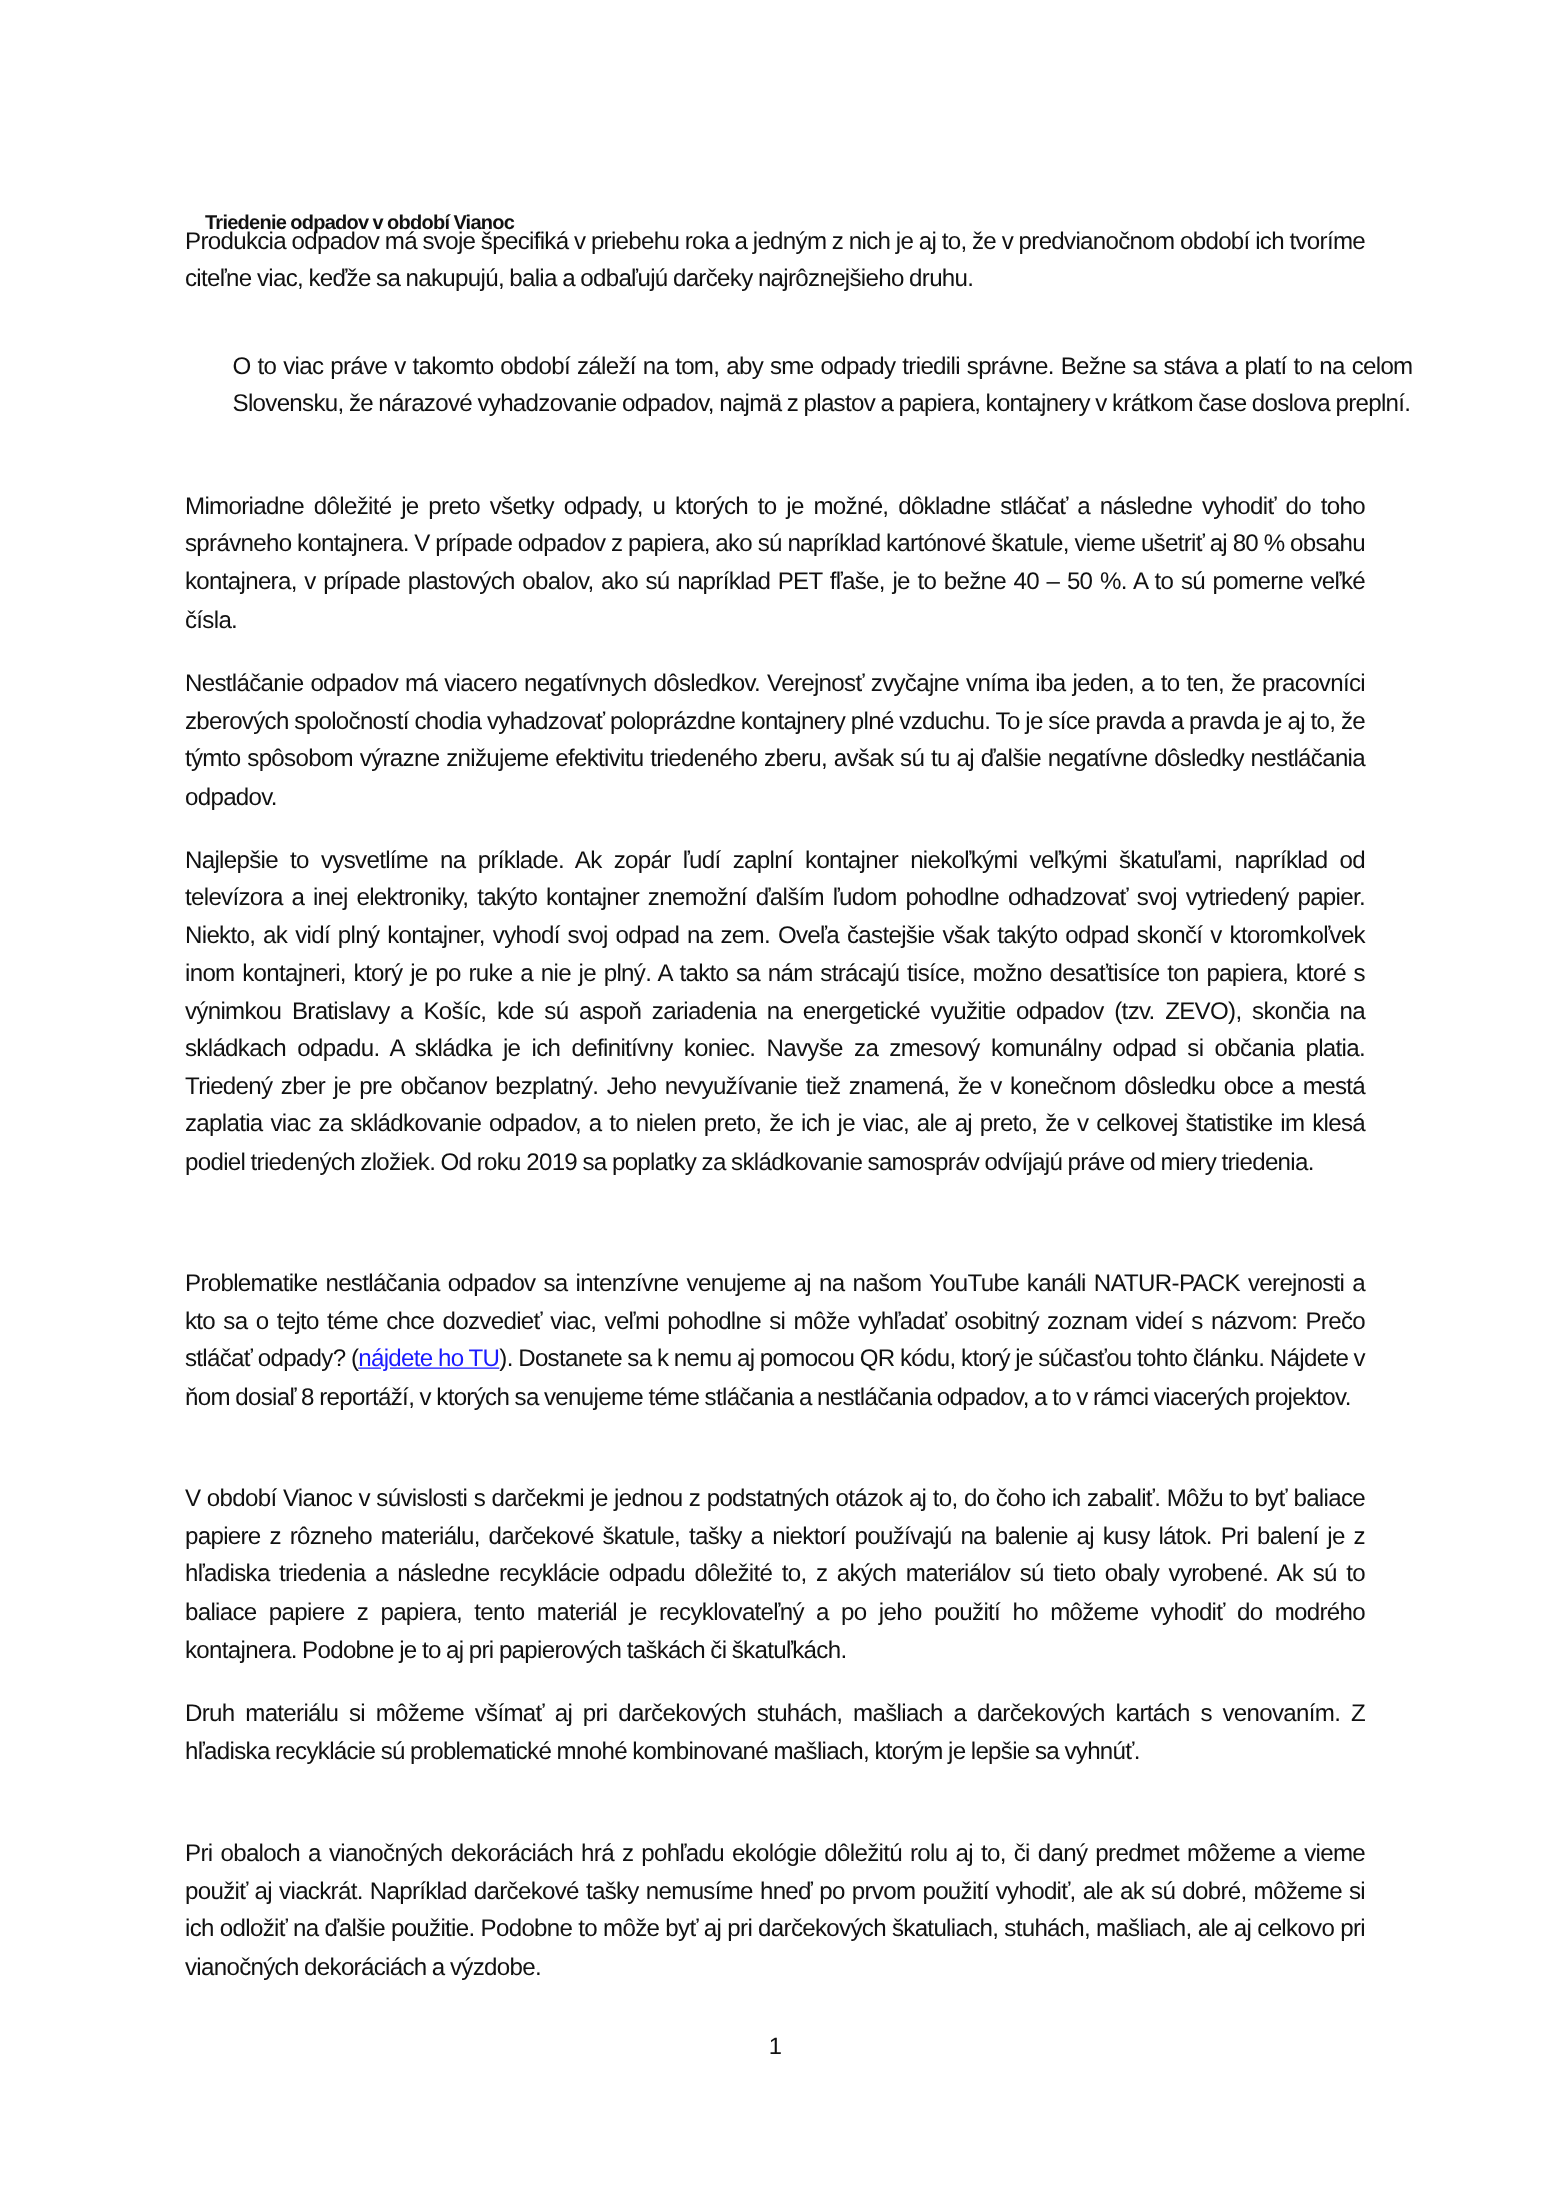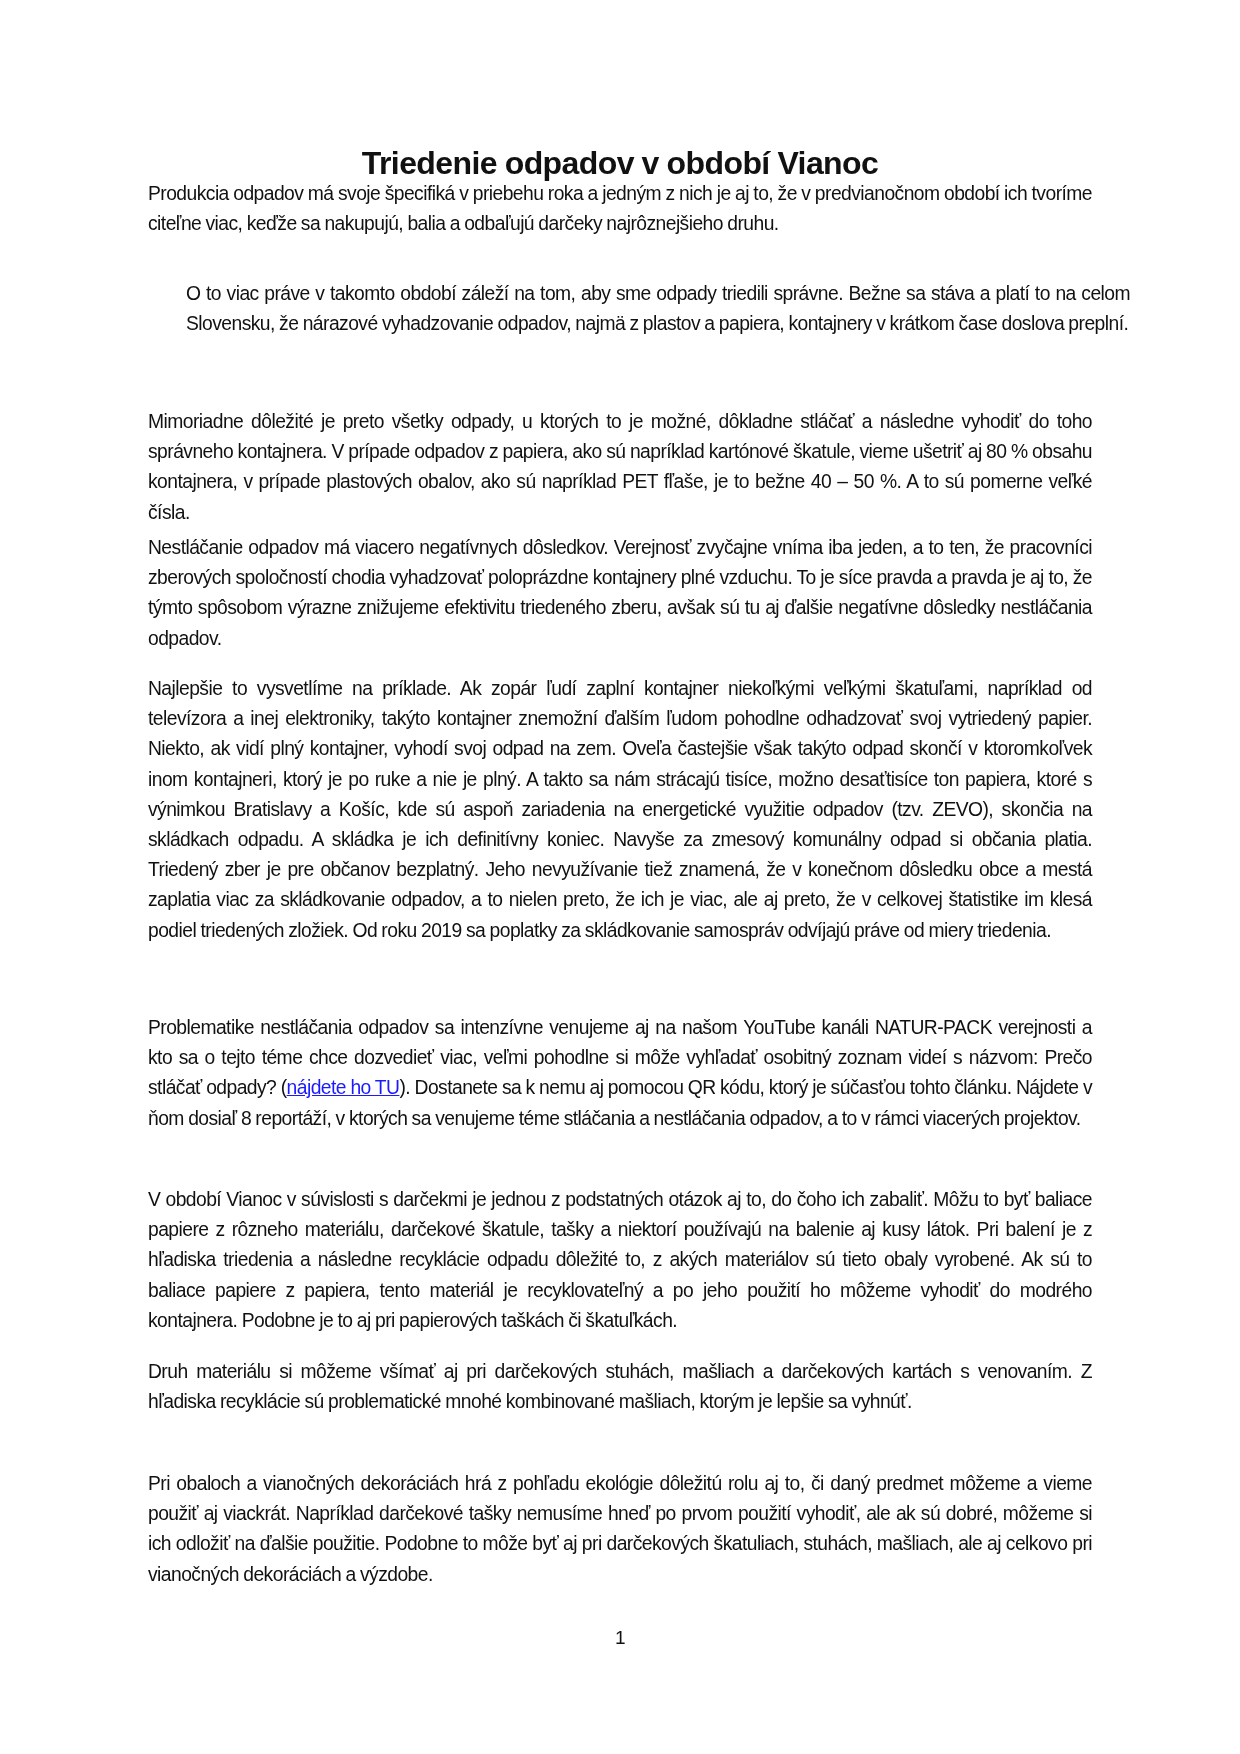--- a/index.html
+++ b/index.html
@@ -14,25 +14,25 @@
       font-size: 19.3px;
       line-height: 30.2px;
       letter-spacing: -0.55px;
       word-spacing: -0.5px;
     }
     .title {
       position: absolute;
       top: 148px;
       left: 0;
       width: 944px;
-      text-align: center;
+      text-align: left;
       font-weight: bold;
-      font-size: 32px;
+      font-size: 16px;
       letter-spacing: -0.6px;
-      margin: 0;
+      margin: 16px;
     }
     .para { margin: 0; text-align: justify; position: absolute; left: 0; width: 944px; }
     b { font-weight: normal; }
     a.link { color: #1a1aff; text-decoration: underline; }
     .page-number {
       position: absolute;
       top: 1623px;
       left: 0;
       width: 944px;
       text-align: center;
@@ -42,21 +42,21 @@
 </head>
 <body>
 
 <div class="page">
   <h1 class="title">Triedenie odpadov v období Vianoc</h1>
 
   <p class="para" style="top:179px;">Produkcia odpadov má svoje špecifiká v priebehu roka a jedným z nich je aj to, že v predvianočnom období ich tvoríme citeľne viac, keďže sa nakupujú, balia a odbaľujú darčeky najrôznejšieho druhu.</p>
 
   <p class="para" style="top:279px;margin-left:38px;">O to viac práve v takomto období záleží na tom, aby sme odpady triedili správne. Bežne sa stáva a platí to na celom Slovensku, že nárazové vyhadzovanie odpadov, najmä z plastov a papiera, kontajnery v krátkom čase  doslova preplní.</p>
 
-  <p class="para" style="top:407px;">Mimoriadne dôležité je preto všetky odpady, u ktorých to je možné, dôkladne stláčať a následne vyhodiť do toho správneho kontajnera. V prípade odpadov z papiera, ako sú napríklad kartónové škatule, vieme ušetriť aj 80 % obsahu kontajnera, v prípade plastových obalov, ako sú napríklad PET fľaše, je to bežne 40 – 50 %. A to sú pomerne veľké čísla.</p>
+  <p class="para" style="top:391px;">Mimoriadne dôležité je preto všetky odpady, u ktorých to je možné, dôkladne stláčať a následne vyhodiť do toho správneho kontajnera. V prípade odpadov z papiera, ako sú napríklad kartónové škatule, vieme ušetriť aj 80 % obsahu kontajnera, v prípade plastových obalov, ako sú napríklad PET fľaše, je to bežne 40 – 50 %. A to sú pomerne veľké čísla.</p>
 
   <p class="para" style="top:533px;">Nestláčanie odpadov má viacero negatívnych dôsledkov. Verejnosť zvyčajne vníma iba jeden, a to ten, že pracovníci zberových spoločností chodia vyhadzovať poloprázdne kontajnery plné vzduchu. To je síce pravda a pravda je aj to, že týmto spôsobom výrazne znižujeme efektivitu triedeného zberu, avšak sú tu aj ďalšie negatívne dôsledky nestláčania odpadov.</p>
 
   <p class="para" style="top:674px;">Najlepšie to vysvetlíme na príklade. Ak zopár ľudí zaplní kontajner niekoľkými veľkými škatuľami, napríklad od televízora a inej elektroniky, takýto kontajner znemožní ďalším ľudom pohodlne odhadzovať svoj vytriedený papier. Niekto, ak vidí plný kontajner, vyhodí svoj odpad na zem. Oveľa častejšie však takýto odpad skončí v ktoromkoľvek inom kontajneri, ktorý je po ruke a nie je plný. A takto sa nám strácajú tisíce, možno desaťtisíce ton papiera, ktoré s výnimkou Bratislavy a Košíc, kde sú aspoň zariadenia na energetické využitie odpadov (tzv. ZEVO), skončia na skládkach odpadu. A skládka je ich definitívny koniec. Navyše za zmesový komunálny odpad si občania platia. Triedený zber je pre občanov bezplatný. Jeho nevyužívanie tiež znamená, že v konečnom dôsledku obce a mestá zaplatia viac za skládkovanie odpadov, a to nielen preto, že ich je viac, ale aj preto, že v celkovej štatistike im klesá podiel triedených zložiek. Od roku 2019 sa poplatky za skládkovanie samospráv odvíjajú práve od miery triedenia.</p>
 
   <p class="para" style="top:1013px;">
     <span>Problematike nestláčania odpadov sa intenzívne venujeme aj na našom YouTube kanáli </span><b>NATUR-PACK verejnosti</b><span> a kto sa o tejto téme chce dozvedieť viac, veľmi pohodlne si môže vyhľadať osobitný zoznam videí s názvom: </span><b>Prečo stláčať odpady?</b><span> (</span><a class="link" href="#" style="color: rgb(26, 26, 255);">nájdete ho TU</a><span>). Dostanete sa k nemu aj pomocou </span><b>QR kódu</b><span>, ktorý je súčasťou tohto článku. Nájdete v ňom dosiaľ 8 reportáží, v ktorých sa venujeme téme stláčania a nestláčania odpadov, a to v rámci viacerých projektov.</span>
   </p>
 
   <p class="para" style="top:1185px;">V období Vianoc v súvislosti s darčekmi je jednou z podstatných otázok aj to, do čoho ich zabaliť. Môžu to byť baliace papiere z rôzneho materiálu, darčekové škatule, tašky a niektorí používajú na balenie aj kusy látok. Pri balení je z hľadiska triedenia a následne recyklácie odpadu dôležité to, z akých materiálov sú tieto obaly vyrobené. Ak sú to baliace papiere z papiera, tento materiál je recyklovateľný a po jeho použití ho môžeme vyhodiť do modrého kontajnera. Podobne je to aj pri papierových taškách či škatuľkách.</p>

